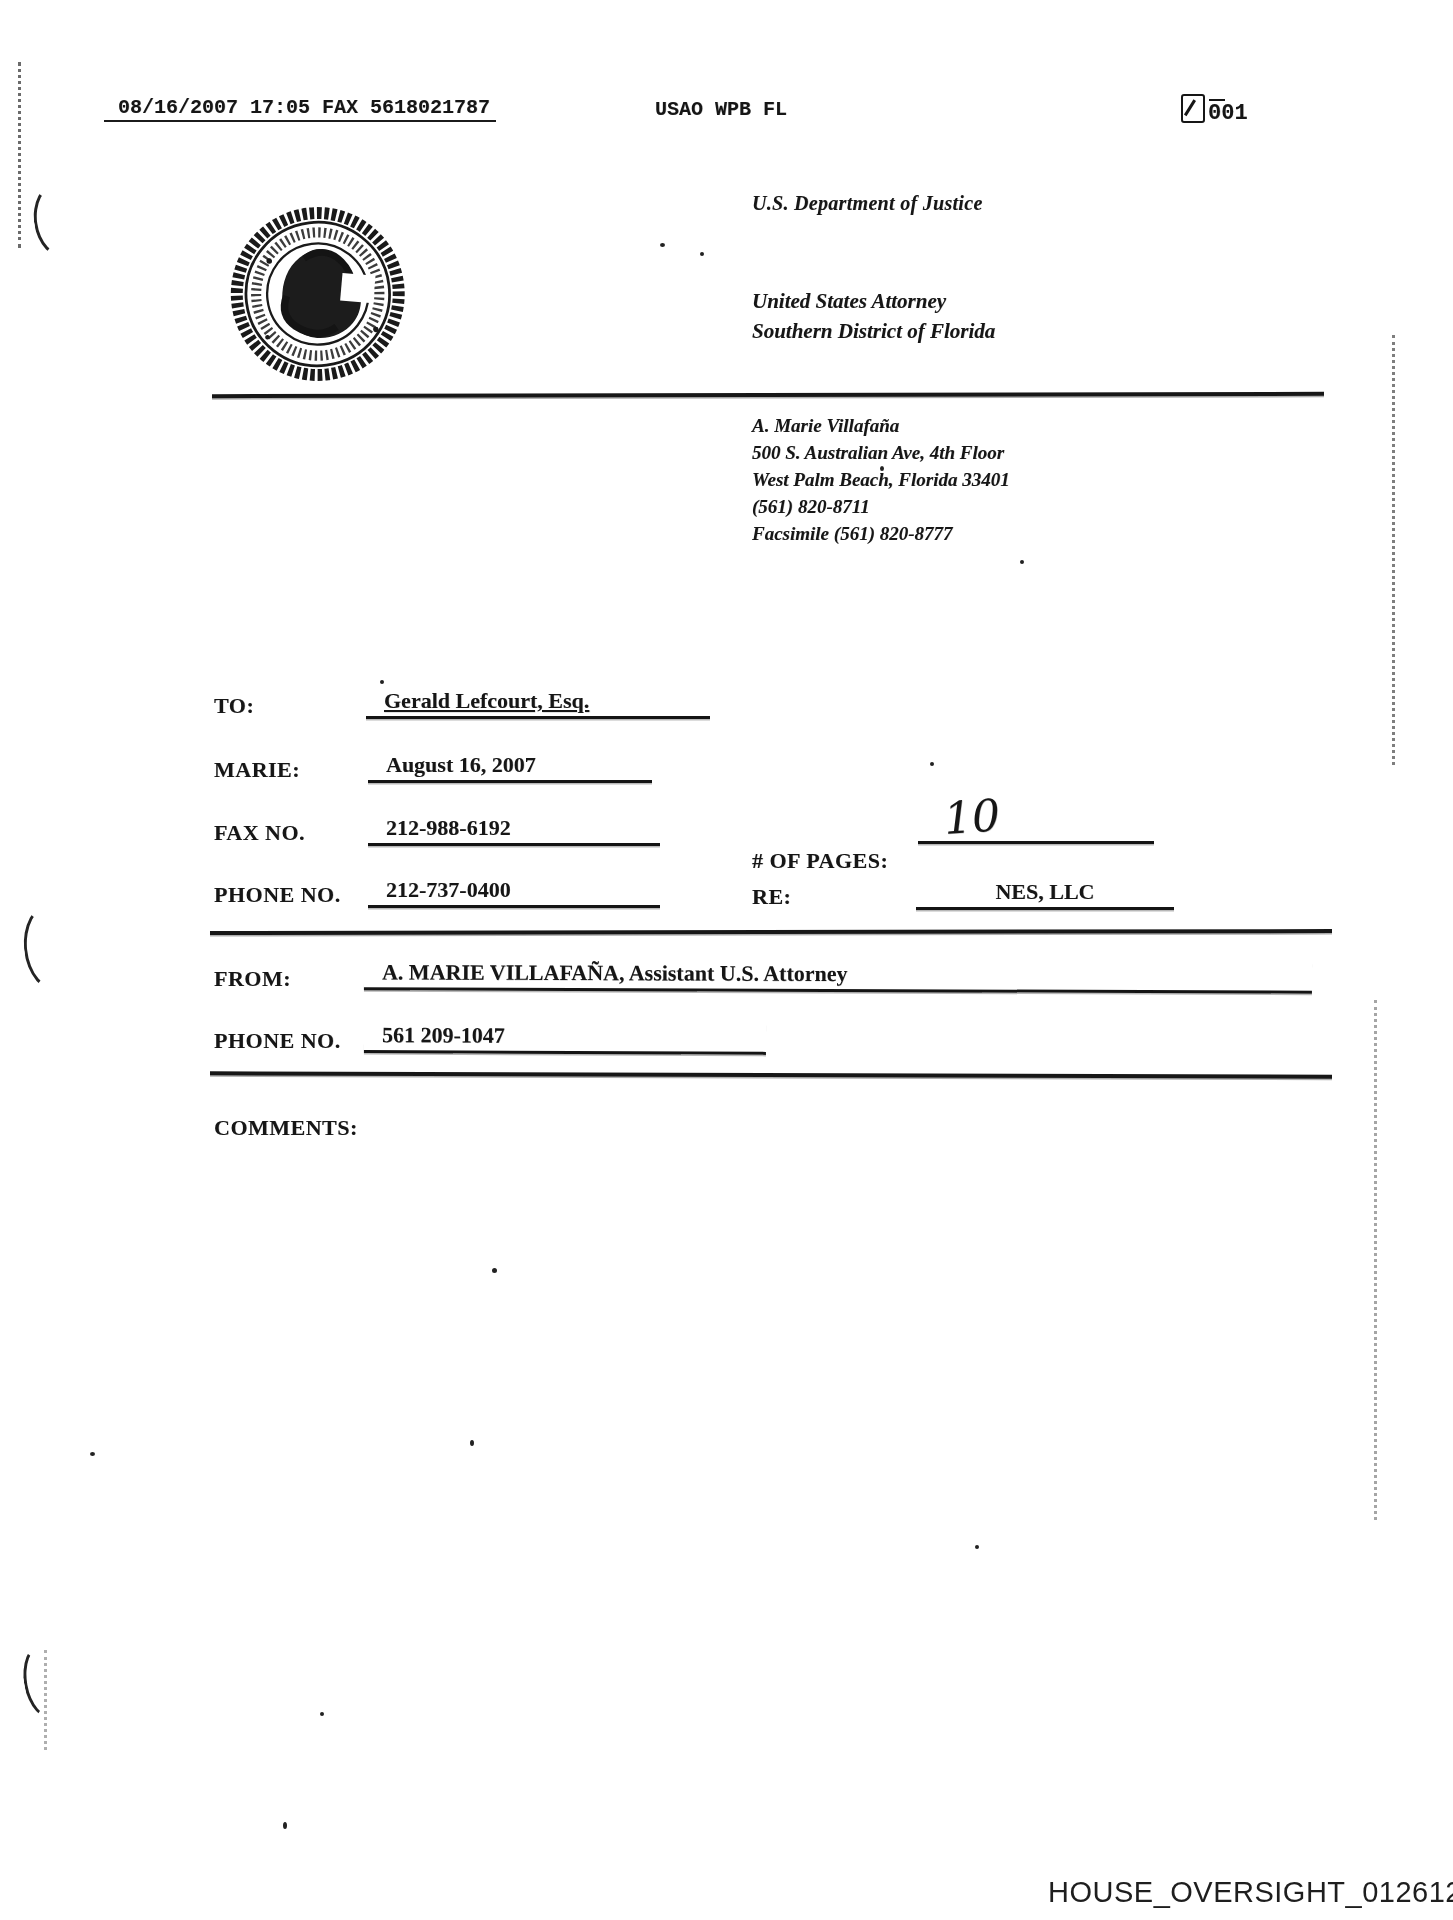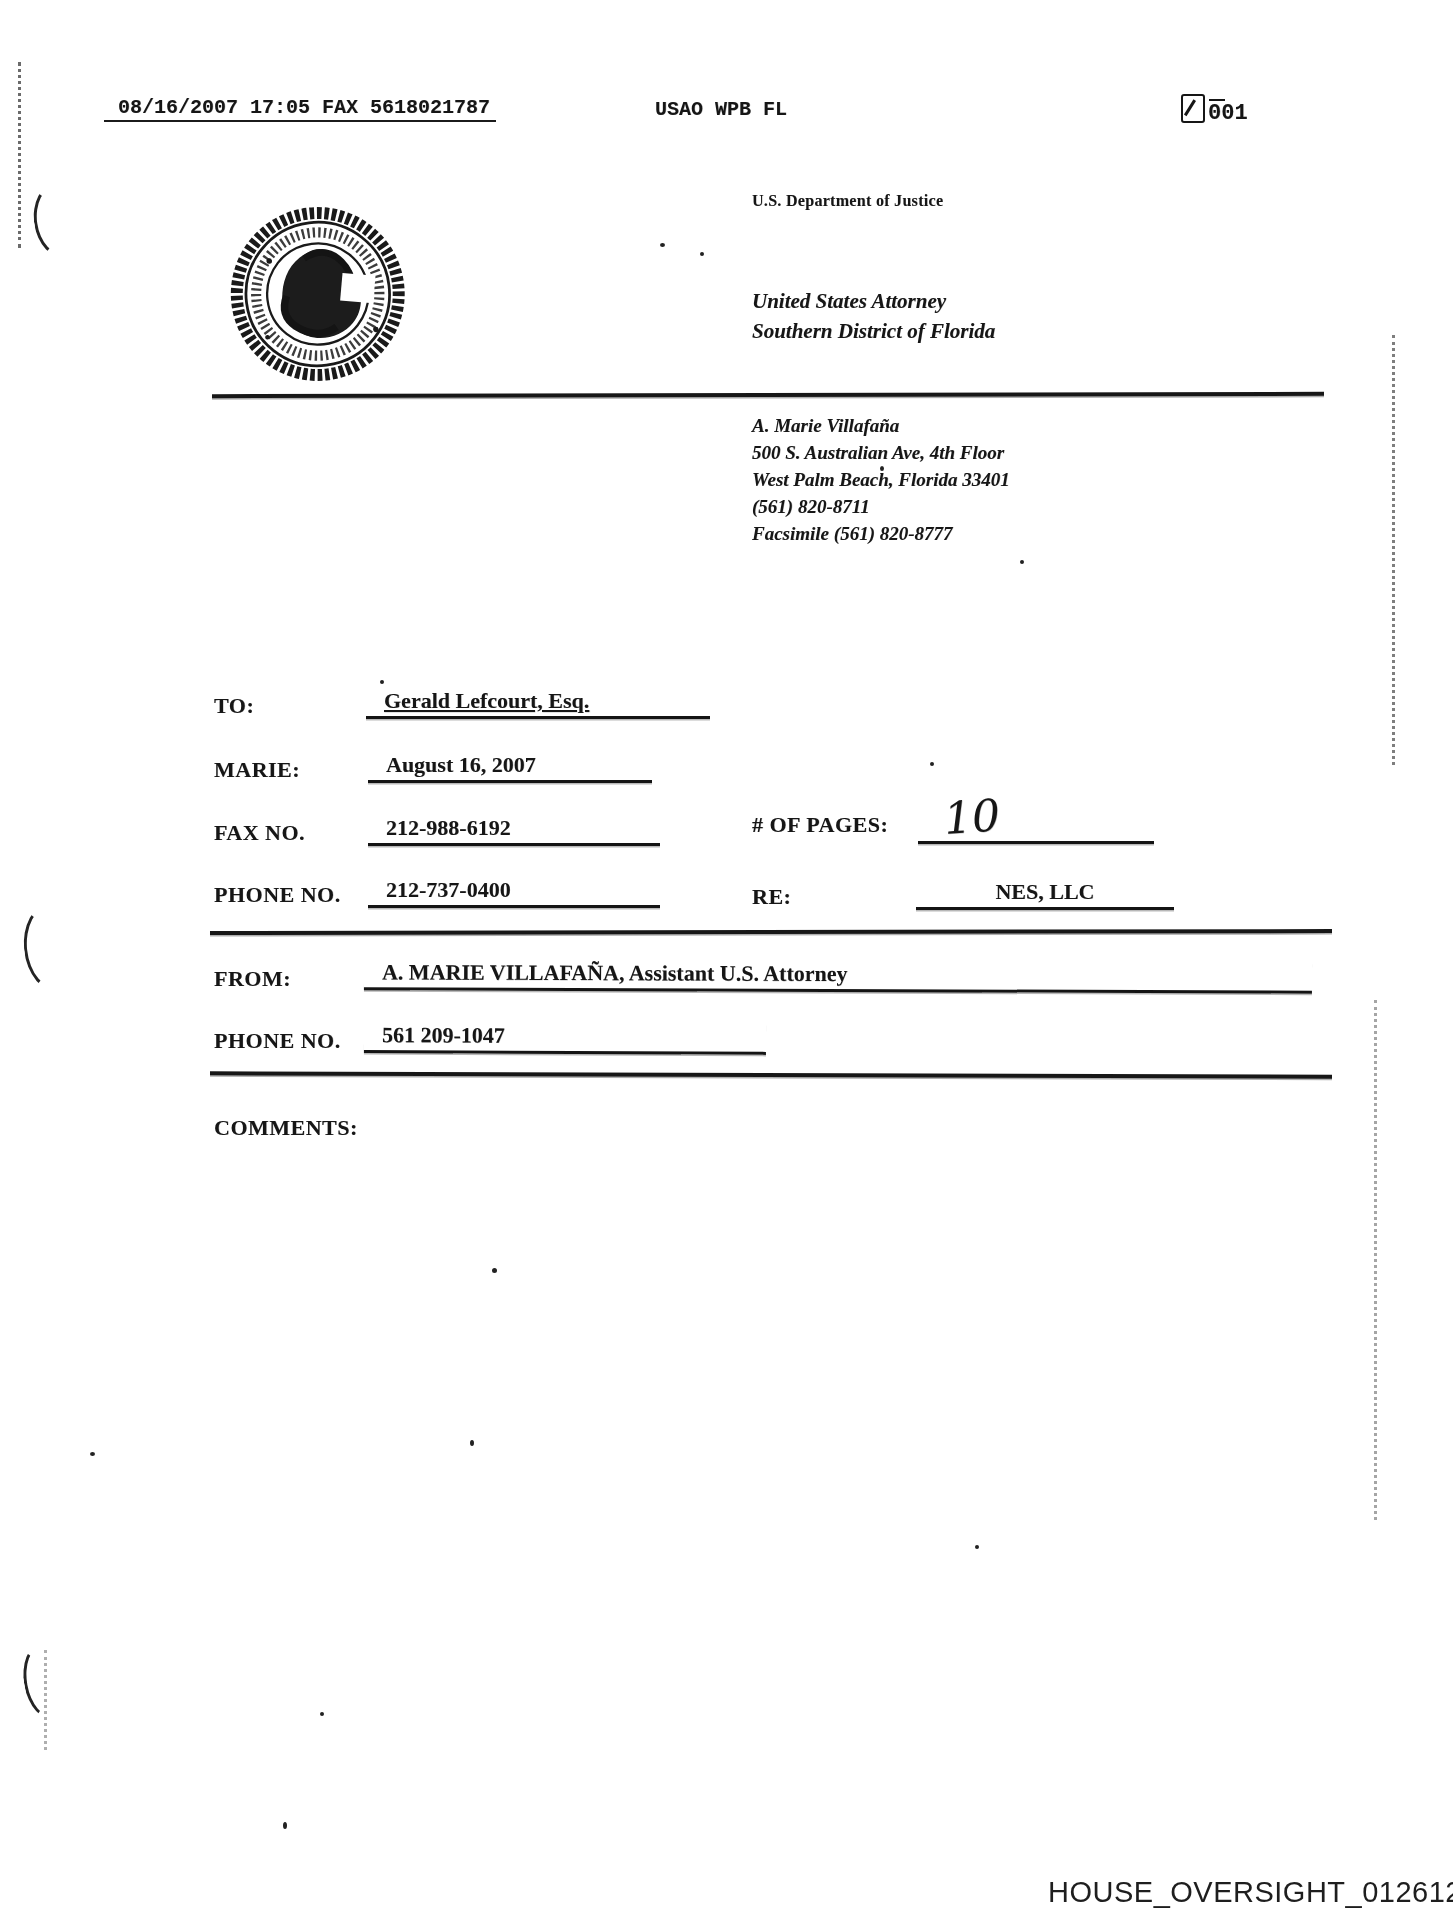--- a/index.html
+++ b/index.html
@@ -11,21 +11,21 @@
   .abs{position:absolute;}
   .doc-text{color:#161616;text-shadow:0.4px 0.4px 0 rgba(22,22,22,0.30);}
   
   .fax-meta{font-family:"Liberation Mono","DejaVu Sans Mono",monospace;font-weight:bold;font-size:20px;letter-spacing:0px;white-space:nowrap;}
   .ts-line{border-bottom:2.5px solid #1b1b1b;padding:0 6px 1px 14px;}
   .marker-box{display:inline-block;width:20px;height:25px;border:2.5px solid #161616;border-radius:3px;position:relative;vertical-align:-4px;margin-right:3px;}
   .marker-box::after{content:"";position:absolute;left:2px;top:18px;width:18px;height:2.5px;background:#161616;transform:rotate(-58deg);transform-origin:left center;}
   .marker-num{position:relative;}
   .marker-num::before{content:"";position:absolute;left:1px;top:-2px;width:16px;height:2px;background:#161616;}
   
-  .dept{font-size:16px;font-weight:bold;letter-spacing:.3px;white-space:nowrap;}
+  .dept{font-size:20px;font-weight:bold;letter-spacing:.3px;white-space:nowrap;font-style:italic;}
   .office{font-size:21px;font-style:italic;font-weight:600;line-height:30px;white-space:nowrap;}
   .addr{font-size:19px;font-style:italic;font-weight:600;line-height:27px;white-space:nowrap;}
   .rule{position:absolute;height:3.5px;background:#171717;box-shadow:0 1.5px 0 rgba(23,23,23,.35);}
   
   .sheet-title{font-size:30px;font-weight:bold;letter-spacing:1.2px;text-align:center;white-space:nowrap;}
   
   .lab{position:absolute;font-size:22px;font-weight:bold;letter-spacing:.5px;white-space:nowrap;}
   .val{position:absolute;font-size:22px;font-weight:bold;border-bottom:3px solid #141414;box-shadow:0 1.5px 0 rgba(20,20,20,.30);padding:0 6px 2px 18px;white-space:nowrap;}
   .handwritten{font-family:"DejaVu Serif", serif;font-style:italic;font-weight:normal;font-size:44px;transform:rotate(-4deg);display:inline-block;padding-left:26px;line-height:36px;}
   
@@ -97,21 +97,21 @@
 
 
   <div class="lab doc-text" style="left:214px;top:693px;">TO:</div>
   <div class="val doc-text" style="left:366px;top:688px;width:320px;text-decoration:underline;">Gerald Lefcourt, Esq.</div>
 
   <div class="lab doc-text" style="left:214px;top:757px;">MARIE:</div>
   <div class="val doc-text" style="left:368px;top:752px;width:260px;">August 16, 2007</div>
 
   <div class="lab doc-text" style="left:214px;top:820px;">FAX NO.</div>
   <div class="val doc-text" style="left:368px;top:815px;width:268px;">212-988-6192</div>
-  <div class="lab doc-text" style="left:752px;top:812px;text-align:right;"># OF PAGES:</div>
+  <div class="lab doc-text" style="left:752px;top:848px;text-align:right;"># OF PAGES:</div>
   <div class="val" style="left:918px;top:800px;width:230px;padding-left:0;">
     <span class="handwritten doc-text">10</span>
   </div>
 
   <div class="lab doc-text" style="left:214px;top:882px;">PHONE NO.</div>
   <div class="val doc-text" style="left:368px;top:877px;width:268px;">212-737-0400</div>
   <div class="lab doc-text" style="left:752px;top:884px;">RE:</div>
   <div class="val doc-text" style="left:916px;top:879px;width:246px;text-align:center;padding-left:6px;">NES, LLC</div>
 
   <div class="rule" style="left:210px;top:930px;width:1122px;transform:rotate(-0.1deg);"></div>

